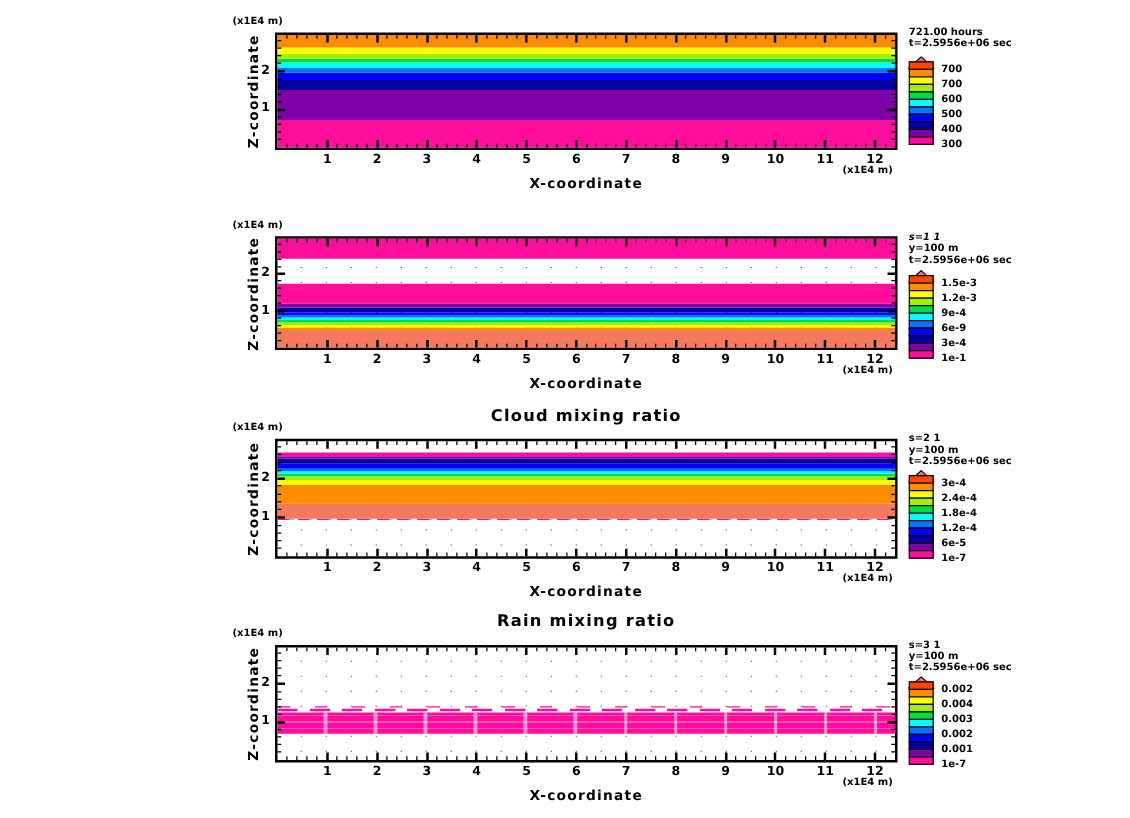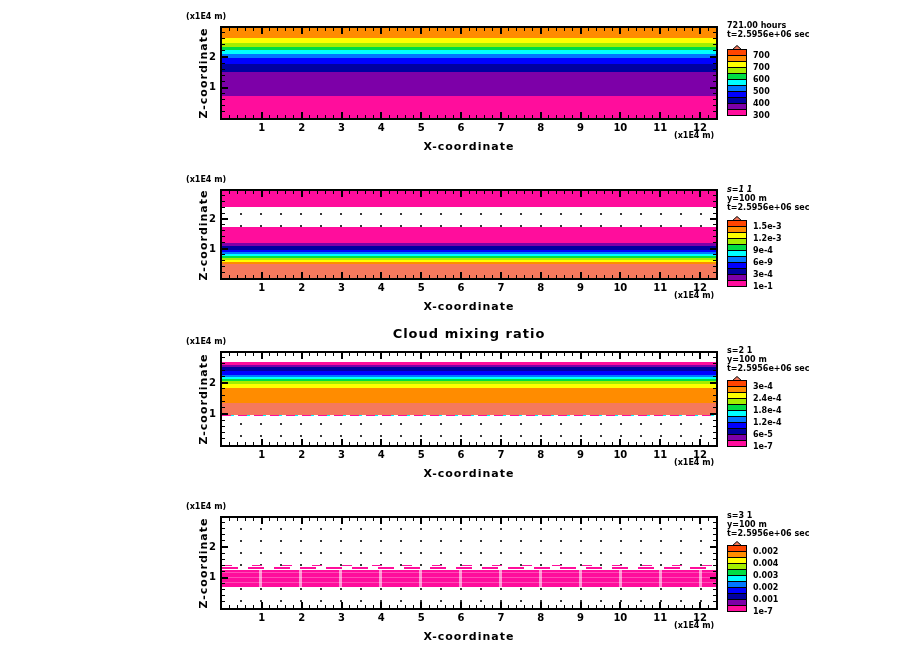--- a/index.html
+++ b/index.html
@@ -635,20 +635,21 @@
     <div class="cb-seg" style="left: 727px; top: 422px; background: rgb(0, 0, 255);"></div>
     <div class="cb-seg" style="left: 727px; top: 428px; background: rgb(0, 0, 160);"></div>
     <div class="cb-seg" style="left: 727px; top: 434px; background: rgb(125, 0, 168);"></div>
     <div class="cb-seg" style="left: 727px; top: 440px; background: rgb(255, 13, 156);"></div>
     <div class="cb-label" style="left: 753px; top: 386px;">3e-4</div>
     <div class="cb-label" style="left: 753px; top: 398px;">2.4e-4</div>
     <div class="cb-label" style="left: 753px; top: 410px;">1.8e-4</div>
     <div class="cb-label" style="left: 753px; top: 422px;">1.2e-4</div>
     <div class="cb-label" style="left: 753px; top: 434px;">6e-5</div>
     <div class="cb-label" style="left: 753px; top: 446px;">1e-7</div>
+    <div class="panel-title abs" style="left: 222px; top: 490px; width: 494px;">Rain mixing ratio</div>
     <div class="unit-label" style="left: 186px; top: 502px;">(x1E4 m)</div>
     <div class="axis-label z-axis-label" style="left: 203px; top: 563px;">Z-coordinate</div>
     <div class="plot-box" style="left: 220px; top: 516px; width: 494px; height: 90px;">
       <div class="dotgrid"></div>
       <div class="band" style="bottom: 20.7458px; height: 17.0847px; background-image: repeating-linear-gradient(90deg, rgba(255, 255, 255, 0) 0px, rgba(255, 255, 255, 0) 37px, rgba(255, 255, 255, 0.55) 37px, rgba(255, 255, 255, 0.55) 40px), repeating-linear-gradient(0deg, rgb(255, 13, 156) 0px, rgb(255, 13, 156) 4px, rgb(255, 77, 181) 4px, rgb(255, 77, 181) 5px);"></div>
       <div class="band" style="bottom: 39.0508px; height: 1.52542px; background: repeating-linear-gradient(90deg, rgb(255, 13, 156) 0px, rgb(255, 13, 156) 16px, rgba(0, 0, 0, 0) 16px, rgba(0, 0, 0, 0) 26px);"></div>
       <div class="band" style="bottom: 41.7966px; height: 1px; background: repeating-linear-gradient(90deg, rgb(255, 13, 156) 0px, rgb(255, 13, 156) 10px, rgba(0, 0, 0, 0) 10px, rgba(0, 0, 0, 0) 30px);"></div>
       <div class="tick" style="left: 7.46774px; width: 1px; height: 3px; bottom: 0px;"></div>
       <div class="tick" style="left: 7.46774px; width: 1px; height: 3px; top: 0px;"></div>
       <div class="tick" style="left: 15.4355px; width: 1px; height: 3px; bottom: 0px;"></div>

